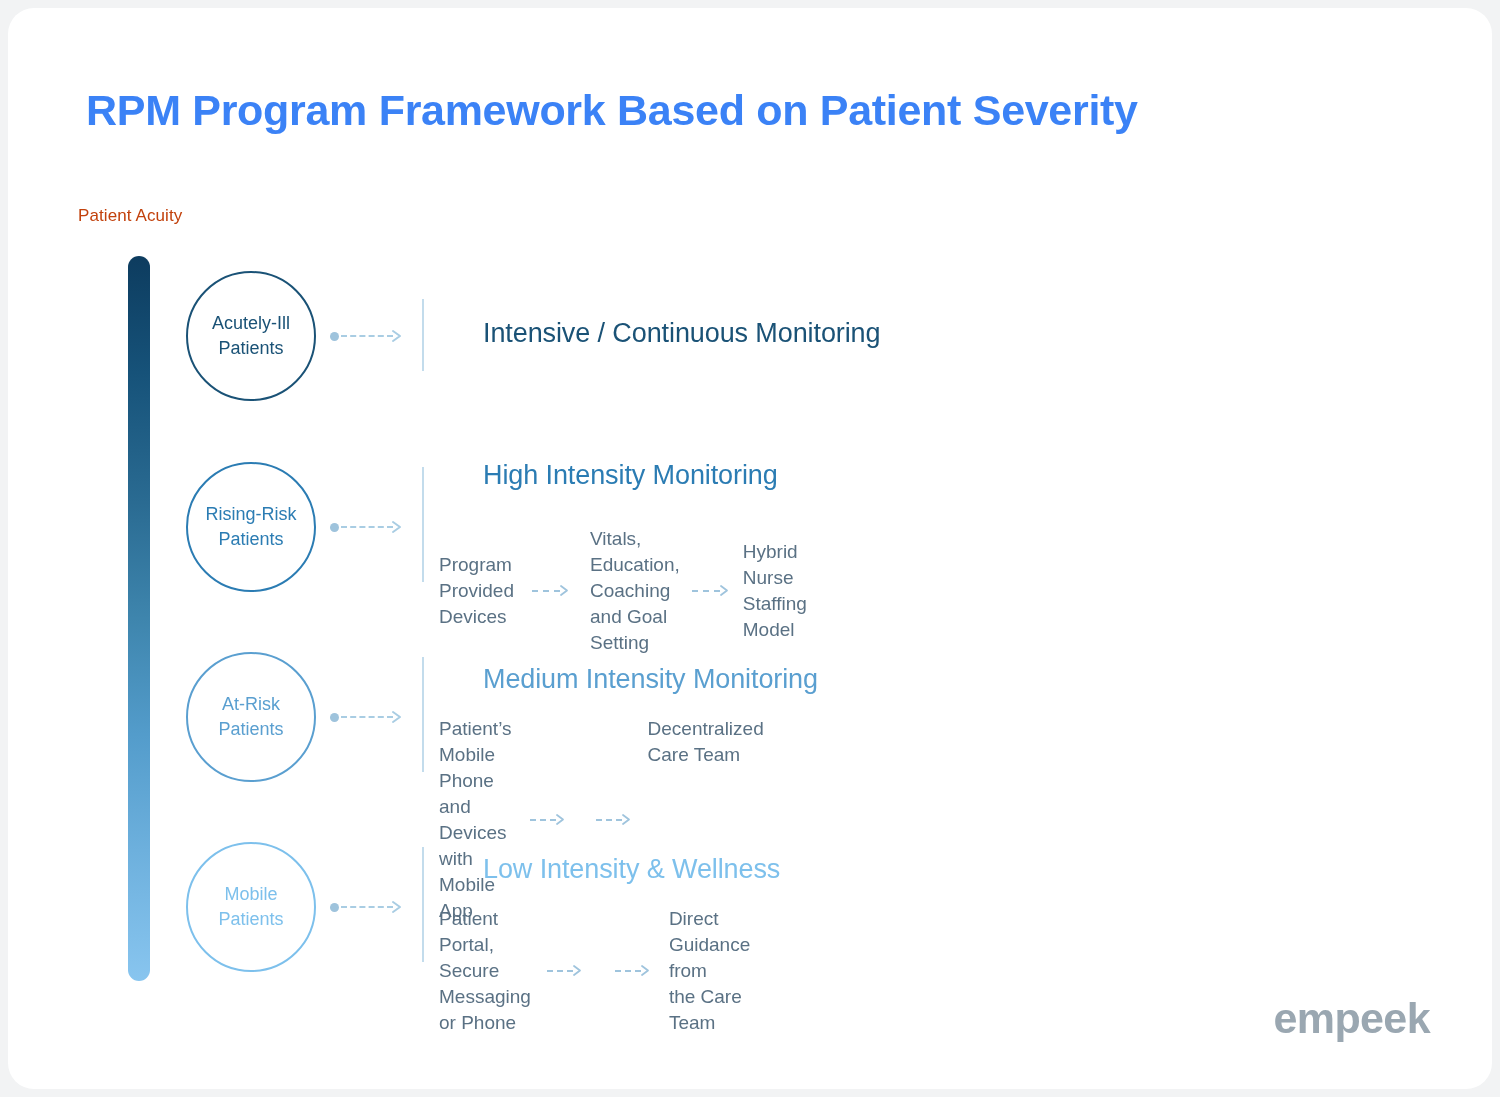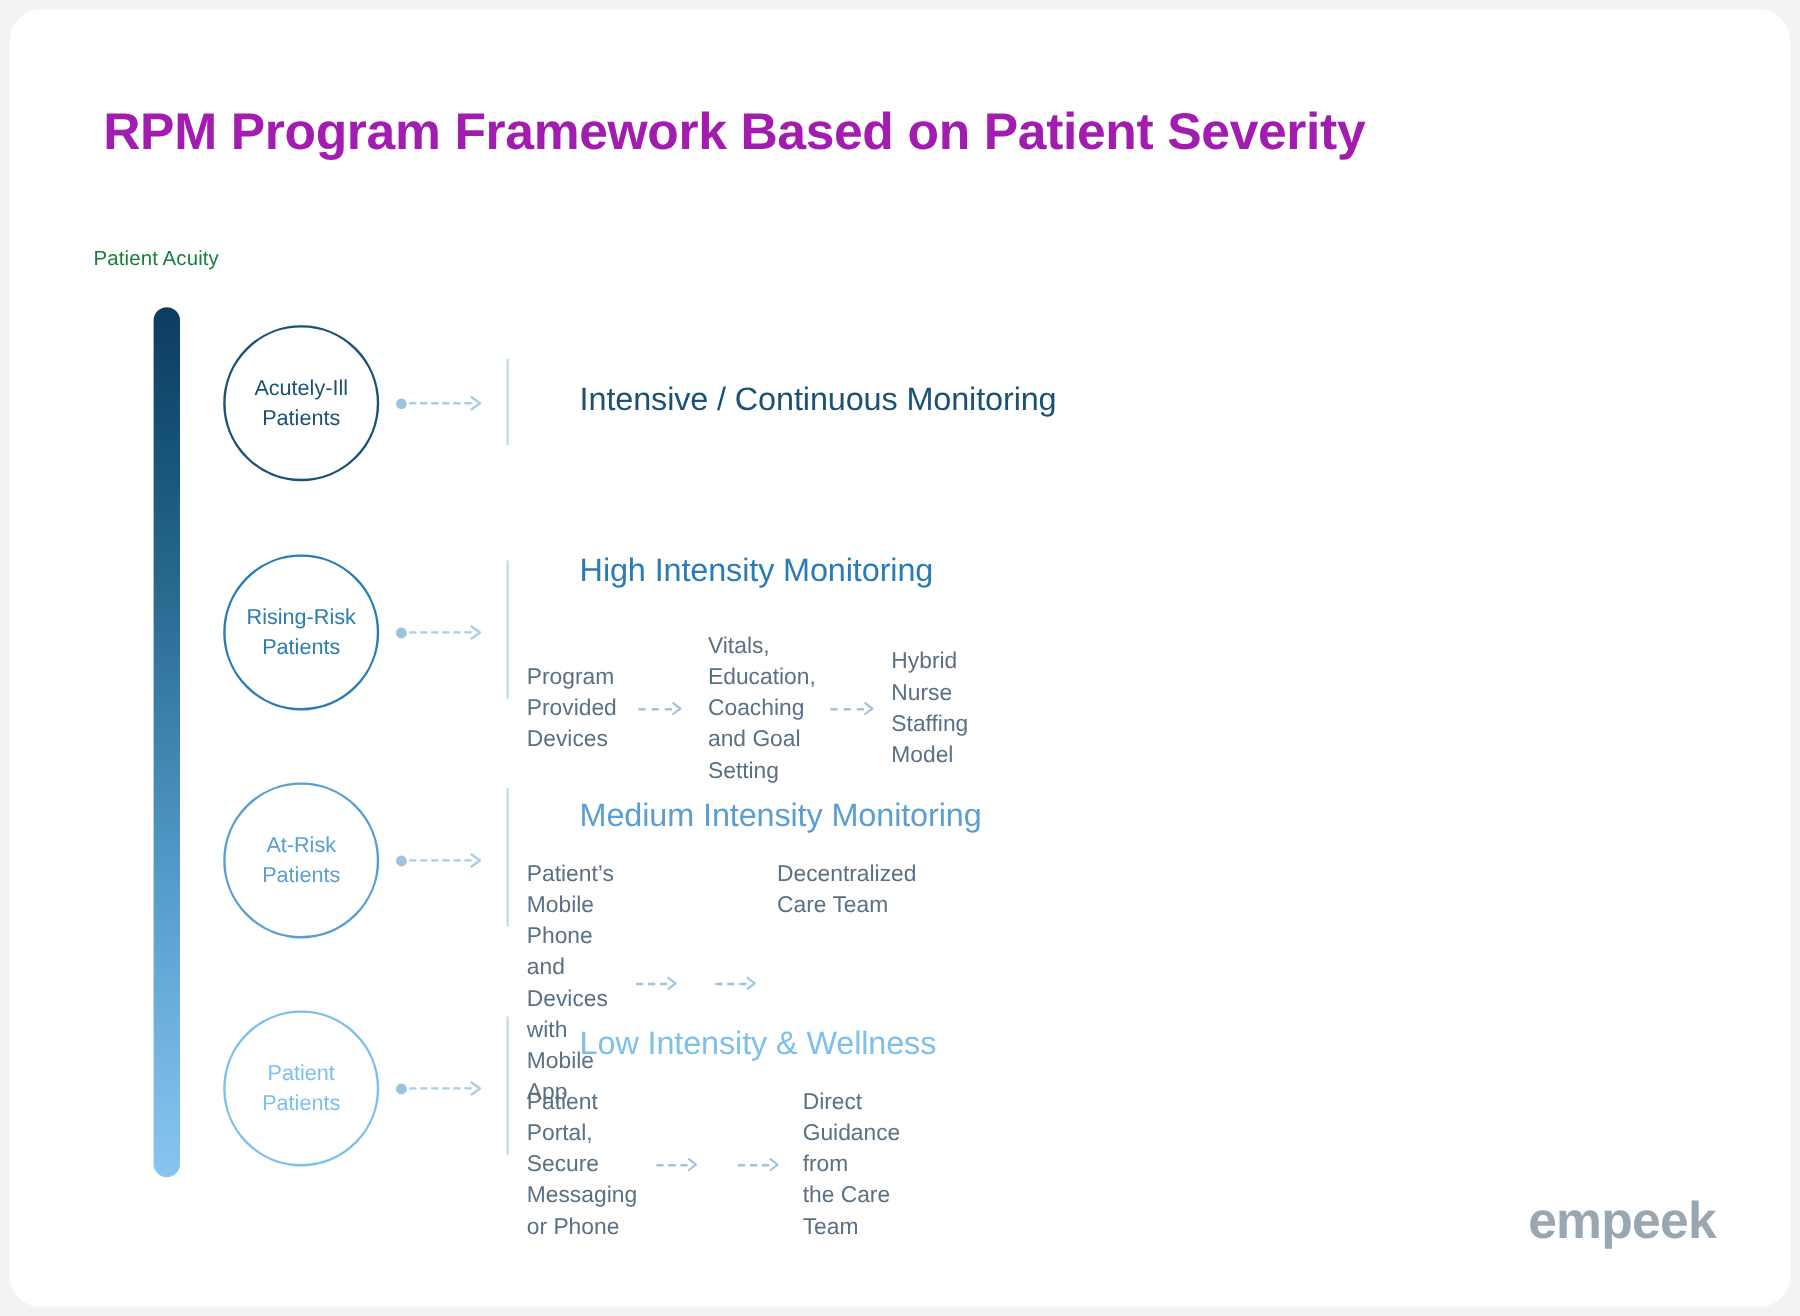--- a/index.html
+++ b/index.html
@@ -23,31 +23,31 @@
     background: #ffffff;
     border-radius: 26px;
   }
 
   .page-title {
     position: absolute;
     left: 78px;
     top: 78px;
     font-size: 43px;
     font-weight: 700;
-    color: #a21caf;
+    color: #3b82f6;
     letter-spacing: -0.3px;
     white-space: nowrap;
   }
 
   .acuity-label {
     position: absolute;
     left: 70px;
     top: 198px;
     font-size: 17px;
-    color: #15803d;
+    color: #c2410c;
     letter-spacing: 0.1px;
   }
 
   .acuity-bar {
     position: absolute;
     left: 120px;
     top: 248px;
     width: 22px;
     height: 725px;
     border-radius: 11px;
@@ -305,21 +305,21 @@
             </svg>
         </div>
       </div>
       <div class="step">Decentralized
 Care Team</div>
     </div>
   </div>
 
   <div class="row">
     <div class="circle" style="left:178px; top:834px; border-color:#7dc0ec; border-width:2px;">
-      <div class="cl" style="color:#7dc0ec;">Patient</div>
+      <div class="cl" style="color:#7dc0ec;">Mobile</div>
       <div class="cl" style="color:#7dc0ec;">Patients</div>
     </div>
 
     <div class="connector" style="left:322px; top:892px;">
       <div class="conn-dot"></div>
       <div class="conn-line"></div>
       <div class="conn-head">
         <svg width="14" height="14" viewBox="0 0 14 14">
             <path d="M3 2 L10 7 L3 12" fill="none" stroke="#a9cde3" stroke-width="2" stroke-linecap="round" stroke-linejoin="round"></path>
           </svg>

